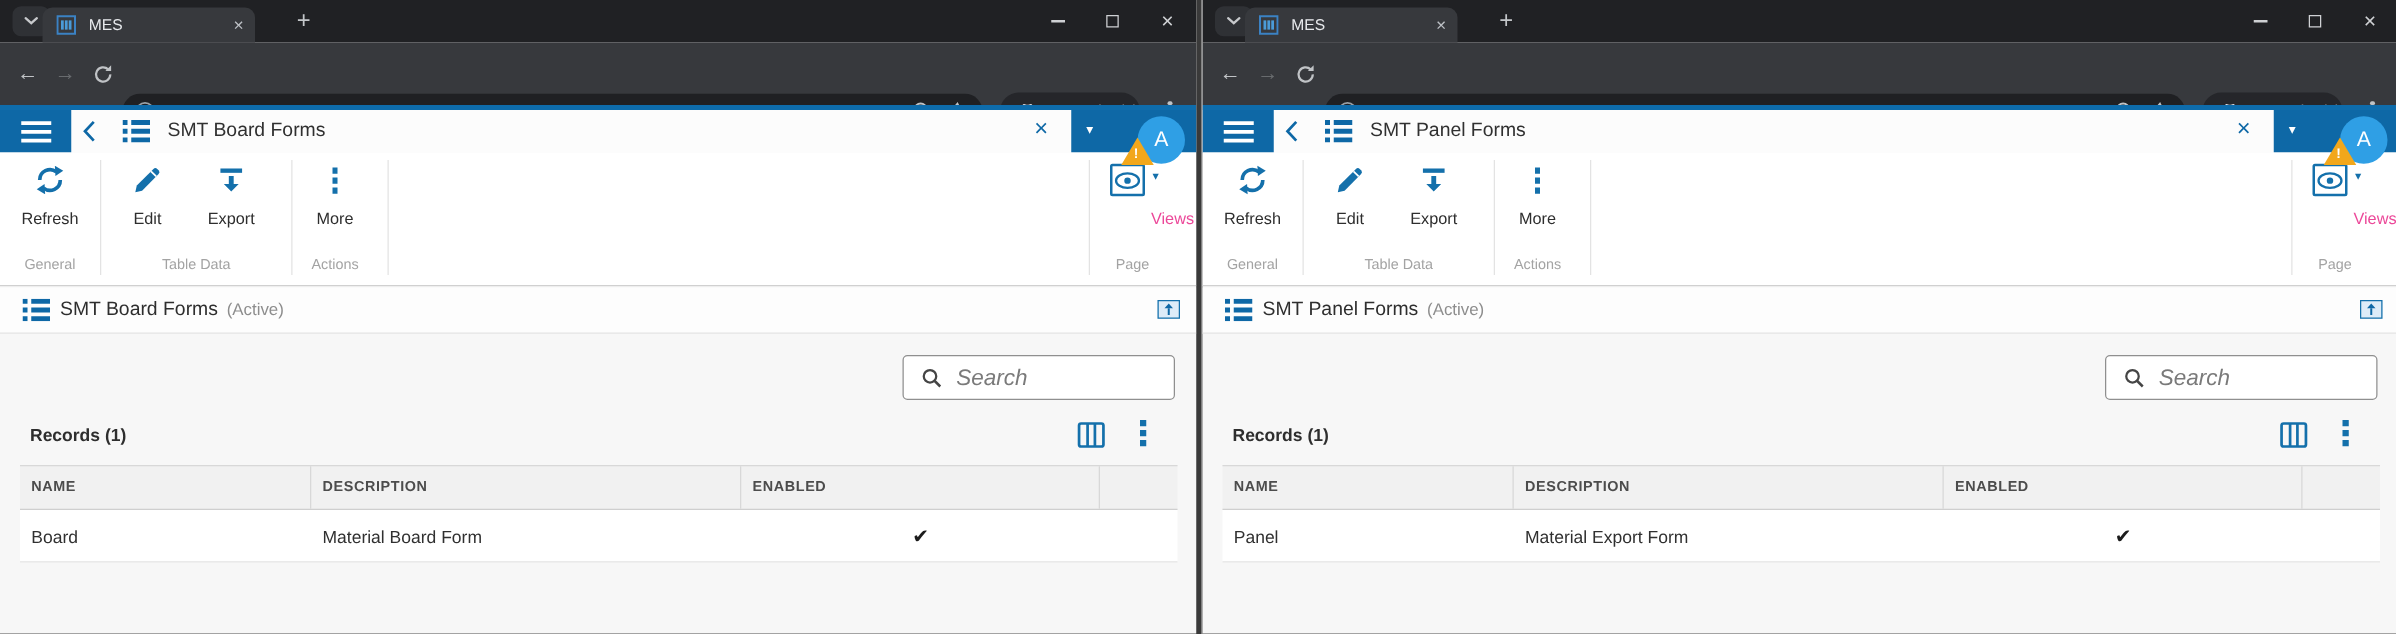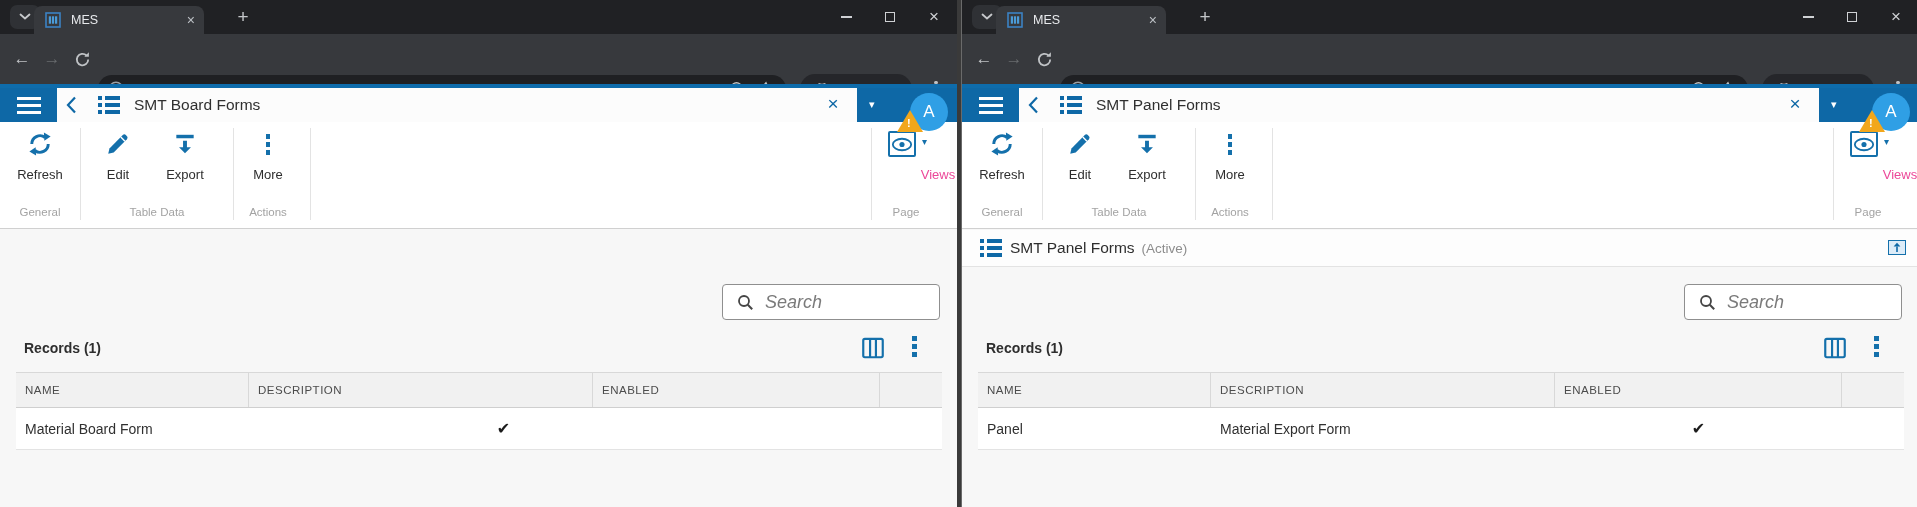--- a/index.html
+++ b/index.html
@@ -93,21 +93,21 @@
   .searchbox input::placeholder { color:#7a7a7a; opacity:1; }
 
   .records { position:absolute; left:24px; top:340px; font-size:14px; font-weight:bold; color:#2e2e2e; }
   .colicon { position:absolute; left:860px; top:335px; }
   .kebab { position:absolute; left:912px; top:336px; display:flex; flex-direction:column; gap:3.5px; }
   .kebab i { width:4.5px; height:4.5px; background:#1470ab; }
 
   .tbl { position:absolute; left:16px; top:372px; width:926px; }
   .thead { display:flex; height:36px; background:#f1f1f1; border-top:1px solid #d8d8d8; border-bottom:1px solid #cfcfcf; }
   .th { font-size:11.5px; color:#4c4c4c; letter-spacing:.5px; display:flex; align-items:center; padding-left:9px;
-        border-right:1px solid #d8d8d8; }
+        border-right:1px solid #d8d8d8;font-weight:bold; }
   .trow { display:flex; height:42px; background:#fff; border-bottom:1px solid #e3e3e3; }
   .td { font-size:14px; color:#303030; display:flex; align-items:center; padding-left:9px; }
   .c-name{ width:233px; } .c-desc{ width:344px; } .c-en{ width:287px; } .c-x{ width:62px; border-right:0; }
   .td.c-en { justify-content:center; padding-left:0; font-size:16px; color:#1c1c1c; }
 </style>
 </head>
 <body>
 
 <div class="screen">
 
@@ -205,226 +205,20 @@
               <rect width="4" height="4"></rect>
               <rect x="7" width="15" height="4"></rect>
               <rect y="7" width="4" height="4"></rect>
               <rect x="7" y="7" width="15" height="4"></rect>
               <rect y="14" width="4" height="4"></rect>
               <rect x="7" y="14" width="15" height="4"></rect>
             </g>
           </svg>
       </div>
       <div class="apptitle">SMT Board Forms</div>
-      <div class="appclose">×</div>
-      <div class="bluestrip">
-        <span class="stripcaret">▾</span>
-        <div class="avatar">A</div>
-        <div class="warn">
-            <span>!</span>
-          </div>
-      </div>
-    </div>
-
-    <div class="apptoolbar">
-      <div class="tbtn" style="left:5px">
-        <div class="ic">
-            <svg width="26" height="26" viewBox="0 0 24 24">
-              <path d="M19.6 12a7.6 7.6 0 0 1-12.3 6" fill="none" stroke="#1470ab" stroke-width="2.7"></path>
-              <path d="M4.4 12a7.6 7.6 0 0 1 12.3-6" fill="none" stroke="#1470ab" stroke-width="2.7"></path>
-              <path d="M15.6 1.4l6.2 3.7-5.8 4z" fill="#1470ab"></path>
-              <path d="M8.4 22.6l-6.2-3.7 5.8-4z" fill="#1470ab"></path>
-            </svg>
-          </div>
-        <div class="lbl">Refresh</div>
-      </div>
-      <div class="sep" style="left:80px"></div>
-      <div class="tbtn" style="left:83px">
-        <div class="ic">
-            <svg width="26" height="26" viewBox="0 0 24 24">
-              <path fill="#1470ab" d="M3 21l1.1-4.9L16.4 3.8a2 2 0 0 1 2.8 0l1 1a2 2 0 0 1 0 2.8L8 19.9z"></path>
-              <path d="M14.6 5.6l3.8 3.8" stroke="#fff" stroke-width="1.3"></path>
-            </svg>
-          </div>
-        <div class="lbl">Edit</div>
-      </div>
-      <div class="tbtn" style="left:150px">
-        <div class="ic">
-            <svg width="26" height="26" viewBox="0 0 24 24">
-              <rect x="4" y="3.5" width="16" height="3.2" fill="#1470ab"></rect>
-              <path d="M12 20.5L6.5 15h3.7V9h3.6v6h3.7z" fill="#1470ab"></path>
-            </svg>
-          </div>
-        <div class="lbl">Export</div>
-      </div>
-      <div class="sep" style="left:233px"></div>
-      <div class="tbtn" style="left:233px">
-        <div class="ic">
-            <span class="moredots">
-              <i></i>
-              <i></i>
-              <i></i>
-            </span>
-          </div>
-        <div class="lbl">More</div>
-      </div>
-      <div class="sep" style="left:310px"></div>
-      <div class="sep" style="left:871px"></div>
-      <div class="viewsbox">
-        <svg width="22" height="15" viewBox="0 0 24 16">
-            <ellipse cx="12" cy="8" rx="10" ry="6.3" fill="none" stroke="#1470ab" stroke-width="2"></ellipse>
-            <circle cx="12" cy="8" r="2.8" fill="#1470ab"></circle>
-          </svg>
-      </div>
-      <div class="viewscaret">▾</div>
-      <div class="viewslbl">Views</div>
-      <div class="grouplbl" style="left:-20px">General</div>
-      <div class="grouplbl" style="left:97px">Table Data</div>
-      <div class="grouplbl" style="left:208px">Actions</div>
-      <div class="grouplbl" style="left:846px">Page</div>
-    </div>
-
-
-    <div class="searchbox">
-      <svg width="17" height="17" viewBox="0 0 17 17">
-          <circle cx="7" cy="7" r="5" fill="none" stroke="#454545" stroke-width="1.8"></circle>
-          <path d="M10.8 10.8l4.4 4.4" stroke="#454545" stroke-width="2"></path>
-        </svg>
-      <input placeholder="Search" style="">
-    </div>
-
-    <div class="records">Records (1)</div>
-    <div class="colicon">
-      <svg width="26" height="26" viewBox="0 0 24 24">
-          <rect x="3" y="3.5" width="18" height="17" rx="1.5" fill="none" stroke="#1470ab" stroke-width="2"></rect>
-          <path d="M9.3 3.5v17M14.7 3.5v17" stroke="#1470ab" stroke-width="2"></path>
-        </svg>
-    </div>
-    <div class="kebab">
-        <i></i>
-        <i></i>
-        <i></i>
-      </div>
-
-    <div class="tbl">
-      <div class="thead">
-        <div class="th c-name">NAME</div>
-        <div class="th c-desc">DESCRIPTION</div>
-        <div class="th c-en" style="justify-content:flex-start">ENABLED</div>
-        <div class="th c-x"></div>
-      </div>
-      <div class="trow">
-        <div class="td c-desc">Material Board Form</div>
-        <div class="td c-en">✔</div>
-        <div class="td c-x"></div>
-      </div>
-    </div>
-  </div>
-
-  <div class="window w1">
-    <div class="tabstrip">
-      <div class="vbtn">
-        <svg width="12" height="8" viewBox="0 0 12 8">
-            <path d="M1.5 1.5l4.5 4 4.5-4" fill="none" stroke="#c7c9cc" stroke-width="1.8" stroke-linecap="round"></path>
-          </svg>
-      </div>
-      <div class="tab">
-        <svg class="favicon" viewBox="0 0 16 16">
-            <rect x="1" y="1" width="14" height="14" fill="none" stroke="#3b82c4" stroke-width="1.6"></rect>
-            <rect x="3.8" y="4.3" width="2.2" height="7.4" fill="#4b9bd8"></rect>
-            <rect x="6.9" y="4.3" width="2.2" height="7.4" fill="#4b9bd8"></rect>
-            <rect x="10" y="4.3" width="2.2" height="7.4" fill="#4b9bd8"></rect>
-          </svg>
-        <span class="tabtitle">MES</span>
-        <span class="tabclose">×</span>
-      </div>
-      <div class="newtab">+</div>
-      <div class="wctl wmin">
-          <i class="minbar"></i>
-        </div>
-      <div class="wctl wmax">
-          <i class="maxbox"></i>
-        </div>
-      <div class="wctl wclose">
-          <span>×</span>
-        </div>
-    </div>
-
-    <div class="btoolbar">
-      <div class="navic nav-back">←</div>
-      <div class="navic nav-fwd">→</div>
-      <div class="navic nav-reload">
-        <svg width="17" height="17" viewBox="0 0 17 17">
-            <path d="M14.2 8.5a5.7 5.7 0 1 1-1.7-4" fill="none" stroke="#c0c3c6" stroke-width="1.8"></path>
-            <path d="M14.9 1.2v4.6h-4.6z" fill="#c0c3c6"></path>
-          </svg>
-      </div>
-      <div class="omnibox">
-        <svg class="infoic" width="16" height="16" viewBox="0 0 16 16">
-            <circle cx="8" cy="8" r="6.7" fill="none" stroke="#9aa0a6" stroke-width="1.5"></circle>
-            <rect x="7.2" y="7" width="1.6" height="4.2" fill="#9aa0a6"></rect>
-            <rect x="7.2" y="4.4" width="1.6" height="1.7" fill="#9aa0a6"></rect>
-          </svg>
-        <span class="urltext">localhost/Administration/Table/LookupTable/2505061111320000002</span>
-        <span class="obicon">
-          <svg width="16" height="16" viewBox="0 0 16 16">
-              <circle cx="6.5" cy="6.5" r="4.7" fill="none" stroke="#c0c3c6" stroke-width="1.6"></circle>
-              <path d="M10 10l4.3 4.3" stroke="#c0c3c6" stroke-width="1.6"></path>
-              <path d="M4.3 6.5h4.4M6.5 4.3v4.4" stroke="#c0c3c6" stroke-width="1.3"></path>
-            </svg>
-        </span>
-        <span class="obicon">
-          <svg width="16" height="16" viewBox="0 0 16 16">
-              <path d="M8 1.8l1.9 3.9 4.3.6-3.1 3 .7 4.3L8 11.6l-3.8 2-.7-4.3-3.1-3 4.3-.6z" fill="none" stroke="#c0c3c6" stroke-width="1.3"></path>
-            </svg>
-        </span>
-      </div>
-      <div class="incog">
-        <svg width="22" height="15" viewBox="0 0 22 15">
-            <path d="M2 6.7h18" stroke="#dadce0" stroke-width="1.6"></path>
-            <path d="M6 5.7L7.2 1.8c.2-.5.7-.8 1.2-.6l1.8.5c.5.1 1 .1 1.5 0l1.8-.5c.5-.2 1 .1 1.2.6L16 5.7z" fill="#dadce0"></path>
-            <circle cx="6.8" cy="11" r="2.7" fill="none" stroke="#dadce0" stroke-width="1.5"></circle>
-            <circle cx="15.2" cy="11" r="2.7" fill="none" stroke="#dadce0" stroke-width="1.5"></circle>
-            <path d="M9.5 10.6h3" stroke="#dadce0" stroke-width="1.2"></path>
-          </svg>
-        <span class="incoglabel">Incognito (2)</span>
-      </div>
-      <div class="bmenu">
-          <i></i>
-          <i></i>
-          <i></i>
-        </div>
-    </div>
-
-    <div class="blueline"></div>
-
-    <div class="appbar">
-      <div class="hambox">
-          <i></i>
-          <i></i>
-          <i></i>
-        </div>
-      <div class="backchev">
-        <svg width="11" height="18" viewBox="0 0 11 18">
-            <path d="M9 1.5L2 9l7 7.5" fill="none" stroke="#0e68a6" stroke-width="2.2"></path>
-          </svg>
-      </div>
-      <div class="applist">
-        <svg width="22" height="18" viewBox="0 0 22 18">
-            <g fill="#0e68a6">
-              <rect width="4" height="4"></rect>
-              <rect x="7" width="15" height="4"></rect>
-              <rect y="7" width="4" height="4"></rect>
-              <rect x="7" y="7" width="15" height="4"></rect>
-              <rect y="14" width="4" height="4"></rect>
-              <rect x="7" y="14" width="15" height="4"></rect>
-            </g>
-          </svg>
-      </div>
-      <div class="apptitle">SMT Panel Forms</div>
       <div class="appclose">×</div>
       <div class="bluestrip">
         <span class="stripcaret">▾</span>
         <div class="avatar">A</div>
         <div class="warn">
             <span>!</span>
           </div>
       </div>
     </div>
 
@@ -493,21 +287,21 @@
               <rect width="4" height="4"></rect>
               <rect x="7" width="15" height="4"></rect>
               <rect y="7" width="4" height="4"></rect>
               <rect x="7" y="7" width="15" height="4"></rect>
               <rect y="14" width="4" height="4"></rect>
               <rect x="7" y="14" width="15" height="4"></rect>
             </g>
           </svg>
       </span>
       <div class="sectitle">
-        <span>SMT Panel Forms</span><em>(Active)</em>
+        <span>SMT Board Forms</span><em>(Active)</em>
       </div>
       <div class="popicon">
         <svg width="12" height="11" viewBox="0 0 12 11">
             <path d="M6 10V4.5" stroke="#0e68a6" stroke-width="1.6"></path>
             <path d="M2.6 4.6L6 .8l3.4 3.8z" fill="#0e68a6"></path>
           </svg>
       </div>
     </div>
 
     <div class="searchbox">
@@ -532,20 +326,250 @@
       </div>
 
     <div class="tbl">
       <div class="thead">
         <div class="th c-name">NAME</div>
         <div class="th c-desc">DESCRIPTION</div>
         <div class="th c-en" style="justify-content:flex-start">ENABLED</div>
         <div class="th c-x"></div>
       </div>
       <div class="trow">
+        <div class="td c-name">Board</div>
+        <div class="td c-desc">Material Board Form</div>
+        <div class="td c-en">✔</div>
+        <div class="td c-x"></div>
+      </div>
+    </div>
+  </div>
+
+  <div class="window w1">
+    <div class="tabstrip">
+      <div class="vbtn">
+        <svg width="12" height="8" viewBox="0 0 12 8">
+            <path d="M1.5 1.5l4.5 4 4.5-4" fill="none" stroke="#c7c9cc" stroke-width="1.8" stroke-linecap="round"></path>
+          </svg>
+      </div>
+      <div class="tab">
+        <svg class="favicon" viewBox="0 0 16 16">
+            <rect x="1" y="1" width="14" height="14" fill="none" stroke="#3b82c4" stroke-width="1.6"></rect>
+            <rect x="3.8" y="4.3" width="2.2" height="7.4" fill="#4b9bd8"></rect>
+            <rect x="6.9" y="4.3" width="2.2" height="7.4" fill="#4b9bd8"></rect>
+            <rect x="10" y="4.3" width="2.2" height="7.4" fill="#4b9bd8"></rect>
+          </svg>
+        <span class="tabtitle">MES</span>
+        <span class="tabclose">×</span>
+      </div>
+      <div class="newtab">+</div>
+      <div class="wctl wmin">
+          <i class="minbar"></i>
+        </div>
+      <div class="wctl wmax">
+          <i class="maxbox"></i>
+        </div>
+      <div class="wctl wclose">
+          <span>×</span>
+        </div>
+    </div>
+
+    <div class="btoolbar">
+      <div class="navic nav-back">←</div>
+      <div class="navic nav-fwd">→</div>
+      <div class="navic nav-reload">
+        <svg width="17" height="17" viewBox="0 0 17 17">
+            <path d="M14.2 8.5a5.7 5.7 0 1 1-1.7-4" fill="none" stroke="#c0c3c6" stroke-width="1.8"></path>
+            <path d="M14.9 1.2v4.6h-4.6z" fill="#c0c3c6"></path>
+          </svg>
+      </div>
+      <div class="omnibox">
+        <svg class="infoic" width="16" height="16" viewBox="0 0 16 16">
+            <circle cx="8" cy="8" r="6.7" fill="none" stroke="#9aa0a6" stroke-width="1.5"></circle>
+            <rect x="7.2" y="7" width="1.6" height="4.2" fill="#9aa0a6"></rect>
+            <rect x="7.2" y="4.4" width="1.6" height="1.7" fill="#9aa0a6"></rect>
+          </svg>
+        <span class="urltext">localhost/Administration/Table/LookupTable/2505061111320000002</span>
+        <span class="obicon">
+          <svg width="16" height="16" viewBox="0 0 16 16">
+              <circle cx="6.5" cy="6.5" r="4.7" fill="none" stroke="#c0c3c6" stroke-width="1.6"></circle>
+              <path d="M10 10l4.3 4.3" stroke="#c0c3c6" stroke-width="1.6"></path>
+              <path d="M4.3 6.5h4.4M6.5 4.3v4.4" stroke="#c0c3c6" stroke-width="1.3"></path>
+            </svg>
+        </span>
+        <span class="obicon">
+          <svg width="16" height="16" viewBox="0 0 16 16">
+              <path d="M8 1.8l1.9 3.9 4.3.6-3.1 3 .7 4.3L8 11.6l-3.8 2-.7-4.3-3.1-3 4.3-.6z" fill="none" stroke="#c0c3c6" stroke-width="1.3"></path>
+            </svg>
+        </span>
+      </div>
+      <div class="incog">
+        <svg width="22" height="15" viewBox="0 0 22 15">
+            <path d="M2 6.7h18" stroke="#dadce0" stroke-width="1.6"></path>
+            <path d="M6 5.7L7.2 1.8c.2-.5.7-.8 1.2-.6l1.8.5c.5.1 1 .1 1.5 0l1.8-.5c.5-.2 1 .1 1.2.6L16 5.7z" fill="#dadce0"></path>
+            <circle cx="6.8" cy="11" r="2.7" fill="none" stroke="#dadce0" stroke-width="1.5"></circle>
+            <circle cx="15.2" cy="11" r="2.7" fill="none" stroke="#dadce0" stroke-width="1.5"></circle>
+            <path d="M9.5 10.6h3" stroke="#dadce0" stroke-width="1.2"></path>
+          </svg>
+        <span class="incoglabel">Incognito (2)</span>
+      </div>
+      <div class="bmenu">
+          <i></i>
+          <i></i>
+          <i></i>
+        </div>
+    </div>
+
+    <div class="blueline"></div>
+
+    <div class="appbar">
+      <div class="hambox">
+          <i></i>
+          <i></i>
+          <i></i>
+        </div>
+      <div class="backchev">
+        <svg width="11" height="18" viewBox="0 0 11 18">
+            <path d="M9 1.5L2 9l7 7.5" fill="none" stroke="#0e68a6" stroke-width="2.2"></path>
+          </svg>
+      </div>
+      <div class="applist">
+        <svg width="22" height="18" viewBox="0 0 22 18">
+            <g fill="#0e68a6">
+              <rect width="4" height="4"></rect>
+              <rect x="7" width="15" height="4"></rect>
+              <rect y="7" width="4" height="4"></rect>
+              <rect x="7" y="7" width="15" height="4"></rect>
+              <rect y="14" width="4" height="4"></rect>
+              <rect x="7" y="14" width="15" height="4"></rect>
+            </g>
+          </svg>
+      </div>
+      <div class="apptitle">SMT Panel Forms</div>
+      <div class="appclose">×</div>
+      <div class="bluestrip">
+        <span class="stripcaret">▾</span>
+        <div class="avatar">A</div>
+        <div class="warn">
+            <span>!</span>
+          </div>
+      </div>
+    </div>
+
+    <div class="apptoolbar">
+      <div class="tbtn" style="left:5px">
+        <div class="ic">
+            <svg width="26" height="26" viewBox="0 0 24 24">
+              <path d="M19.6 12a7.6 7.6 0 0 1-12.3 6" fill="none" stroke="#1470ab" stroke-width="2.7"></path>
+              <path d="M4.4 12a7.6 7.6 0 0 1 12.3-6" fill="none" stroke="#1470ab" stroke-width="2.7"></path>
+              <path d="M15.6 1.4l6.2 3.7-5.8 4z" fill="#1470ab"></path>
+              <path d="M8.4 22.6l-6.2-3.7 5.8-4z" fill="#1470ab"></path>
+            </svg>
+          </div>
+        <div class="lbl">Refresh</div>
+      </div>
+      <div class="sep" style="left:80px"></div>
+      <div class="tbtn" style="left:83px">
+        <div class="ic">
+            <svg width="26" height="26" viewBox="0 0 24 24">
+              <path fill="#1470ab" d="M3 21l1.1-4.9L16.4 3.8a2 2 0 0 1 2.8 0l1 1a2 2 0 0 1 0 2.8L8 19.9z"></path>
+              <path d="M14.6 5.6l3.8 3.8" stroke="#fff" stroke-width="1.3"></path>
+            </svg>
+          </div>
+        <div class="lbl">Edit</div>
+      </div>
+      <div class="tbtn" style="left:150px">
+        <div class="ic">
+            <svg width="26" height="26" viewBox="0 0 24 24">
+              <rect x="4" y="3.5" width="16" height="3.2" fill="#1470ab"></rect>
+              <path d="M12 20.5L6.5 15h3.7V9h3.6v6h3.7z" fill="#1470ab"></path>
+            </svg>
+          </div>
+        <div class="lbl">Export</div>
+      </div>
+      <div class="sep" style="left:233px"></div>
+      <div class="tbtn" style="left:233px">
+        <div class="ic">
+            <span class="moredots">
+              <i></i>
+              <i></i>
+              <i></i>
+            </span>
+          </div>
+        <div class="lbl">More</div>
+      </div>
+      <div class="sep" style="left:310px"></div>
+      <div class="sep" style="left:871px"></div>
+      <div class="viewsbox">
+        <svg width="22" height="15" viewBox="0 0 24 16">
+            <ellipse cx="12" cy="8" rx="10" ry="6.3" fill="none" stroke="#1470ab" stroke-width="2"></ellipse>
+            <circle cx="12" cy="8" r="2.8" fill="#1470ab"></circle>
+          </svg>
+      </div>
+      <div class="viewscaret">▾</div>
+      <div class="viewslbl">Views</div>
+      <div class="grouplbl" style="left:-20px">General</div>
+      <div class="grouplbl" style="left:97px">Table Data</div>
+      <div class="grouplbl" style="left:208px">Actions</div>
+      <div class="grouplbl" style="left:846px">Page</div>
+    </div>
+
+    <div class="sechdr">
+      <span class="applist2">
+        <svg width="22" height="18" viewBox="0 0 22 18">
+            <g fill="#0e68a6">
+              <rect width="4" height="4"></rect>
+              <rect x="7" width="15" height="4"></rect>
+              <rect y="7" width="4" height="4"></rect>
+              <rect x="7" y="7" width="15" height="4"></rect>
+              <rect y="14" width="4" height="4"></rect>
+              <rect x="7" y="14" width="15" height="4"></rect>
+            </g>
+          </svg>
+      </span>
+      <div class="sectitle">
+        <span>SMT Panel Forms</span><em>(Active)</em>
+      </div>
+      <div class="popicon">
+        <svg width="12" height="11" viewBox="0 0 12 11">
+            <path d="M6 10V4.5" stroke="#0e68a6" stroke-width="1.6"></path>
+            <path d="M2.6 4.6L6 .8l3.4 3.8z" fill="#0e68a6"></path>
+          </svg>
+      </div>
+    </div>
+
+    <div class="searchbox">
+      <svg width="17" height="17" viewBox="0 0 17 17">
+          <circle cx="7" cy="7" r="5" fill="none" stroke="#454545" stroke-width="1.8"></circle>
+          <path d="M10.8 10.8l4.4 4.4" stroke="#454545" stroke-width="2"></path>
+        </svg>
+      <input placeholder="Search" style="">
+    </div>
+
+    <div class="records">Records (1)</div>
+    <div class="colicon">
+      <svg width="26" height="26" viewBox="0 0 24 24">
+          <rect x="3" y="3.5" width="18" height="17" rx="1.5" fill="none" stroke="#1470ab" stroke-width="2"></rect>
+          <path d="M9.3 3.5v17M14.7 3.5v17" stroke="#1470ab" stroke-width="2"></path>
+        </svg>
+    </div>
+    <div class="kebab">
+        <i></i>
+        <i></i>
+        <i></i>
+      </div>
+
+    <div class="tbl">
+      <div class="thead">
+        <div class="th c-name">NAME</div>
+        <div class="th c-desc">DESCRIPTION</div>
+        <div class="th c-en" style="justify-content:flex-start">ENABLED</div>
+        <div class="th c-x"></div>
+      </div>
+      <div class="trow">
         <div class="td c-name">Panel</div>
         <div class="td c-desc">Material Export Form</div>
         <div class="td c-en">✔</div>
         <div class="td c-x"></div>
       </div>
     </div>
   </div>
 
 </div>
 

